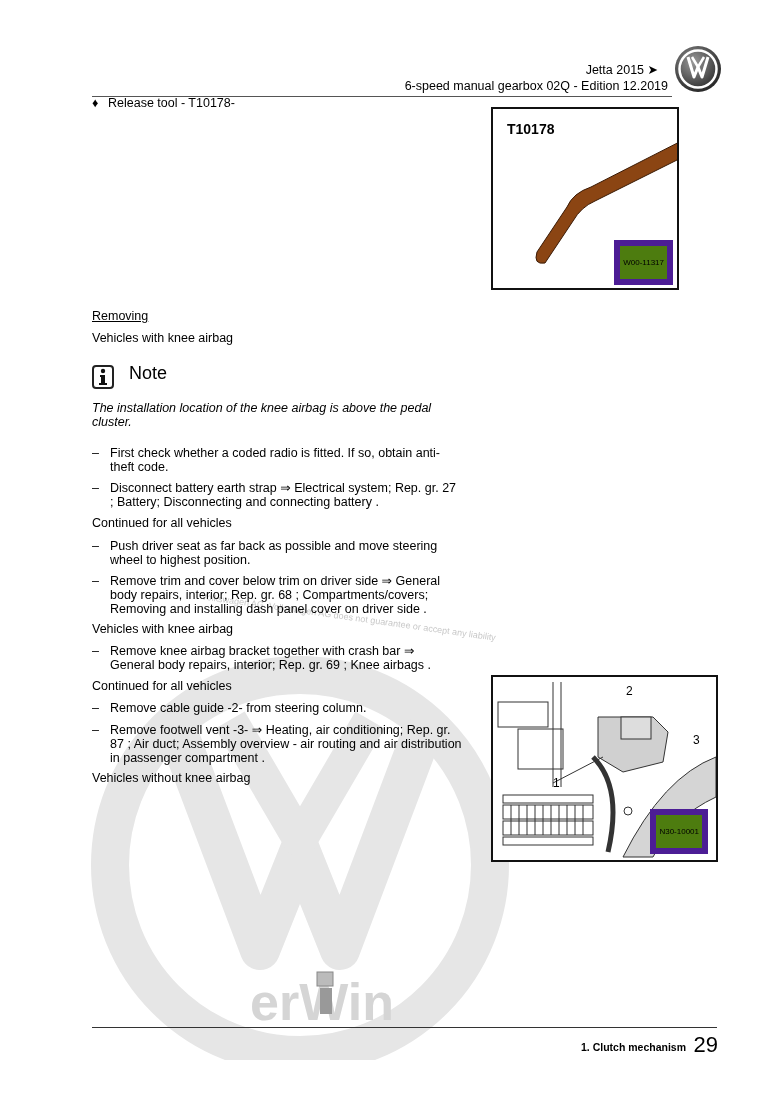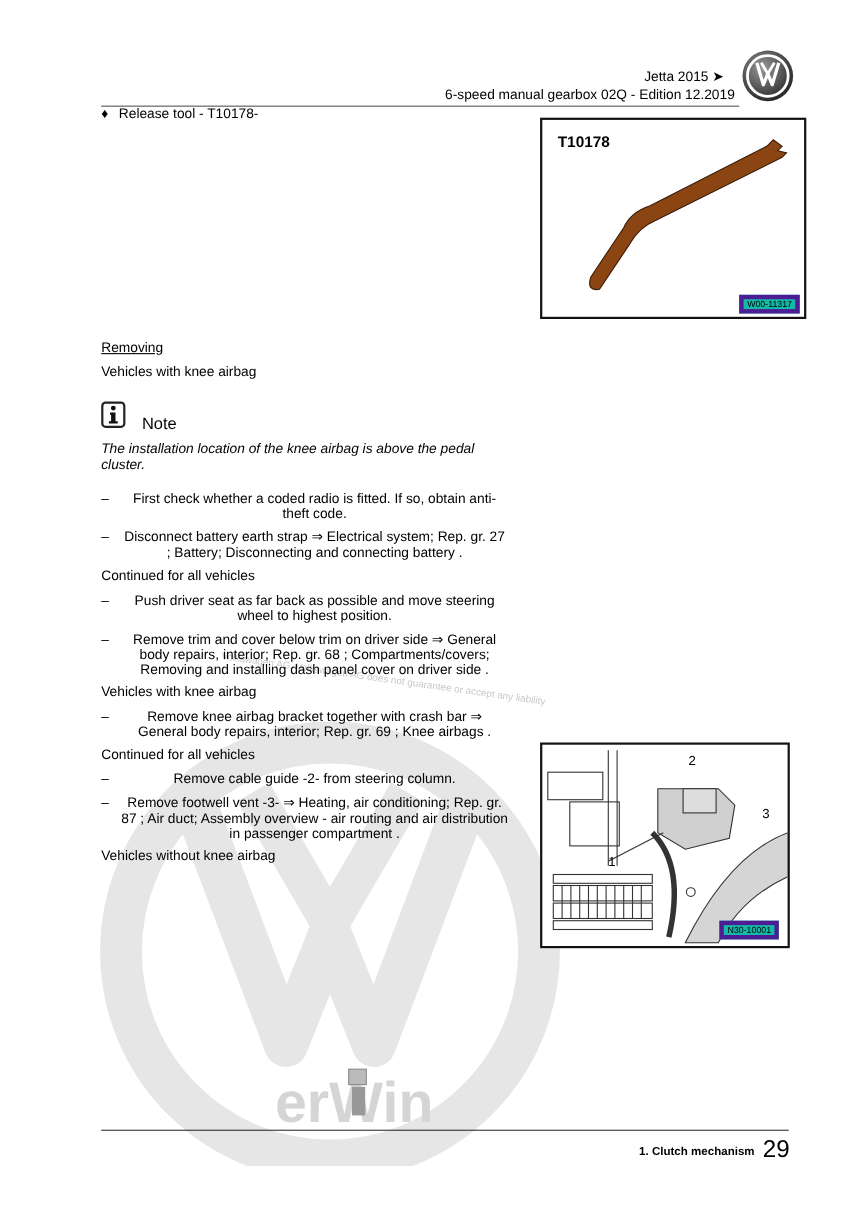--- a/index.html
+++ b/index.html
@@ -16,31 +16,31 @@
   
   .watermark { left:65px; top:620px; width:470px; height:440px; pointer-events:none; z-index:0; }
   .wm-text { font-size:9px; color:#c8c8c8; }
 
   
   .txt { font-size:12.5px; line-height:14px; z-index:1; }
   .bullet-item { left:92px; top:96px; }
   .bullet-item .dia { display:inline-block; width:16px; }
   .step { left:92px; width:370px; }
   .step .dash { position:absolute; left:0; top:0; }
-  .step .stext { margin-left:18px; display:block;text-align:center; }
+  .step .stext { margin-left:18px; display:block; }
   .note-box { left:92px; top:365px; width:22px; height:24px; border:2px solid #222; border-radius:4px; box-sizing:border-box; }
-  .note-label { left:129px; top:377px; font-size:15px; }
+  .note-label { left:129px; top:363px; font-size:18px; }
   .note-text { left:92px; top:401px; width:370px; font-style:italic; font-size:12.5px; line-height:14px; }
 
   
   .fig { border:2px solid #111; background:#fff; box-sizing:border-box; z-index:1; overflow:hidden; }
-  .fig1 { left:491px; top:107px; width:242px; height:183px; }
+  .fig1 { left:491px; top:107px; width:188px; height:183px; }
   .fig2 { left:491px; top:675px; width:227px; height:187px; }
   .fig-title { left:14px; top:12px; font-size:14px; font-weight:bold; }
-  .fig-code { font-size:8px; border:4px solid #4c1d95; padding:0 3px; background:#14b8a6; }
+  .fig-code { font-size:8px; border:6px solid #4c1d95; padding:12px 3px; background:#4d7c0f; }
   .callout { font-size:12px; }
 
   
   .ftr-rule { left:92px; top:1027px; width:625px; height:1px; background:#333; }
   .ftr-section { right:88px; top:1041px; font-size:10.5px;font-weight:bold; }
   .ftr-page { right:56px; top:1032px; font-size:22px; }
 </style>
 </head>
 <body>
 

